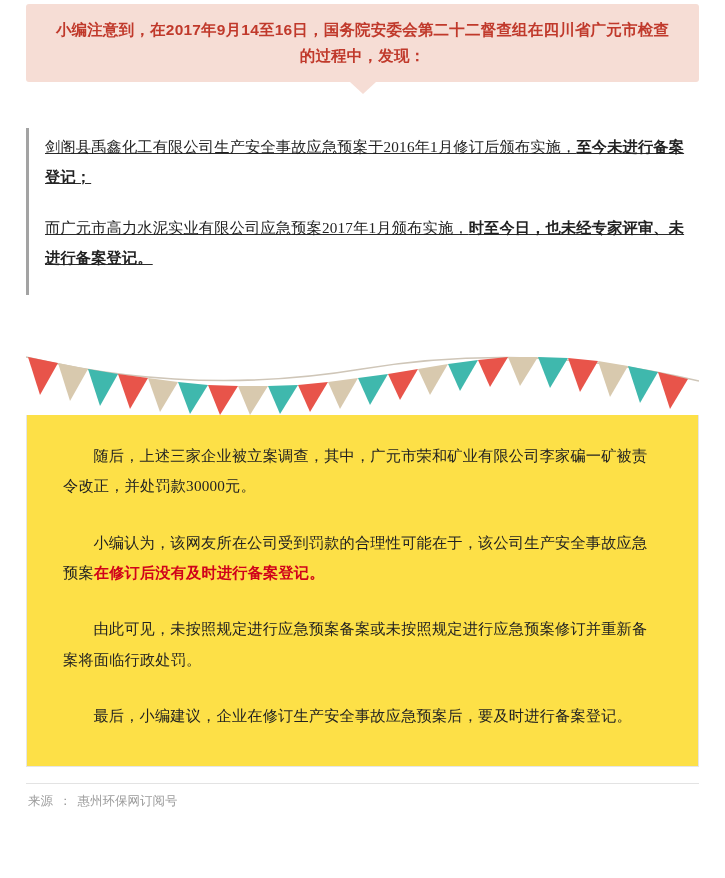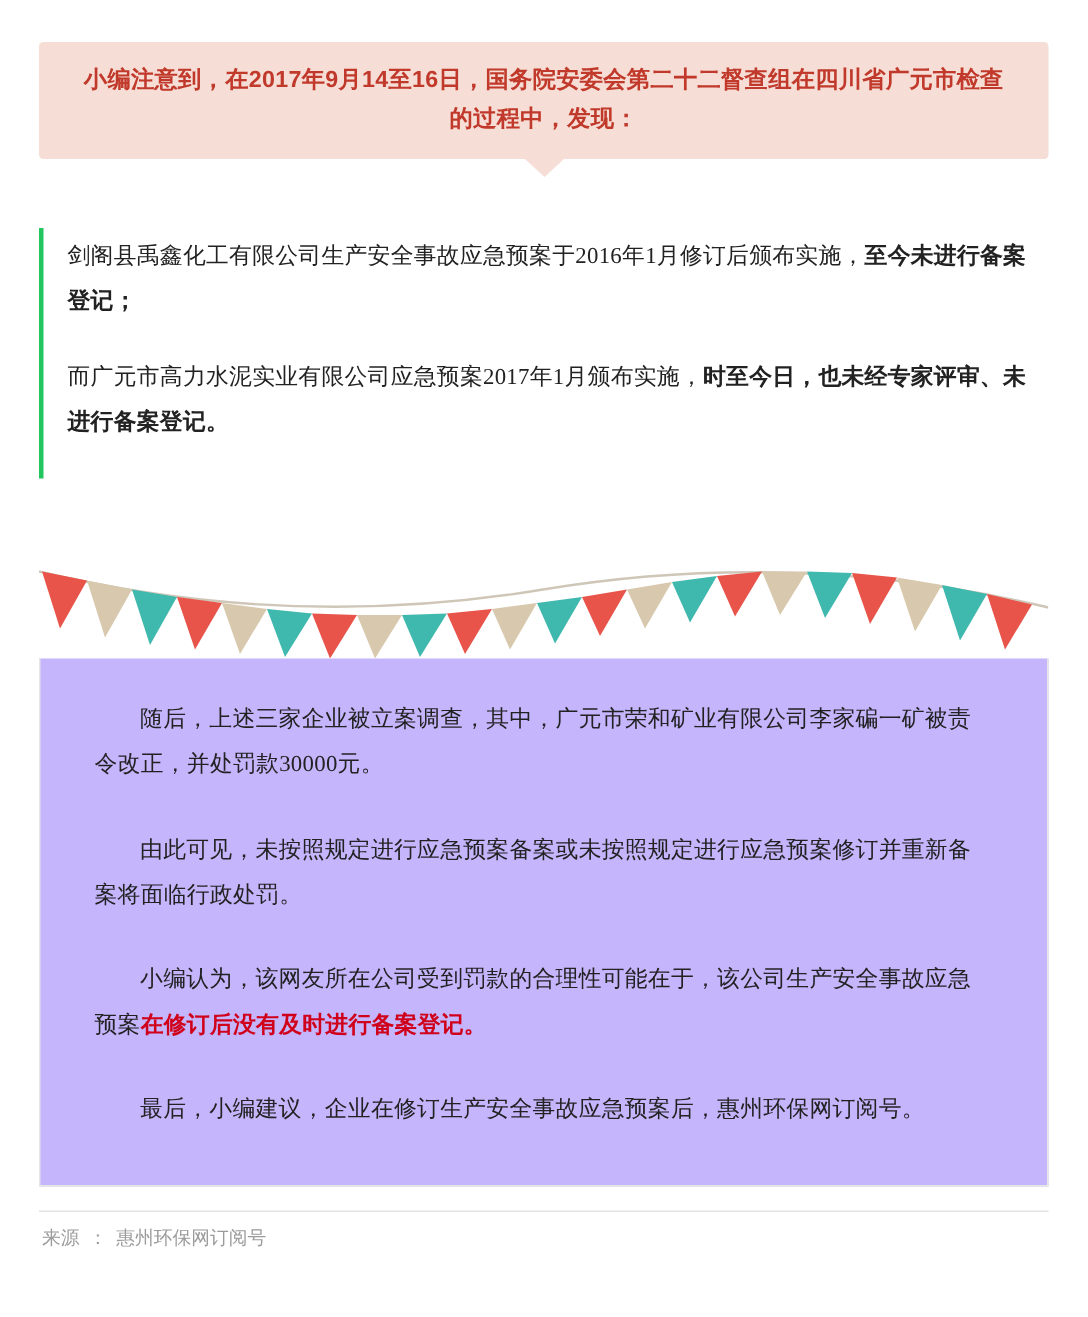--- a/index.html
+++ b/index.html
@@ -19,21 +19,21 @@
     width: 725px;
     min-height: 878px;
     position: relative;
     box-sizing: border-box;
     padding: 0;
     background: #ffffff;
   }
 
   
   .banner-wrap {
-    margin: 28px 26px 0 26px;
+    margin: 4px 26px 0 26px;
     position: relative;
   }
   .banner {
     background: #f6ddd5;
     border-radius: 3px;
     padding: 13px 26px 14px 26px;
     text-align: center;
   }
   .banner-text {
     color: #c0392b;
@@ -48,22 +48,23 @@
     height: 0;
     border-left: 13px solid transparent;
     border-right: 13px solid transparent;
     border-top: 12px solid #f6ddd5;
     margin: 0 auto;
   }
 
   
   .block-top {
     margin: 34px 26px 0 26px;
-    border-left: 3px solid #22c55e;
+    border-left: 3px solid #a3a3a3;
     padding: 4px 0 4px 16px;
+    text-decoration: underline;
   }
   .block-top p {
     margin: 0 0 22px 0;
     font-size: 15.2px;
     line-height: 1.95;
     color: #222;
     letter-spacing: 0.2px;
   }
   .block-top p:last-child { margin-bottom: 18px; }
   .bold { font-weight: bold; }
@@ -73,21 +74,21 @@
     margin: 56px 26px 0 26px;
     height: 64px;
     position: relative;
     overflow: hidden;
   }
   .bunting-svg { display: block; }
 
   
   .card {
     margin: 0 26px 0 26px;
-    background: #c4b5fd;
+    background: #fde047;
     border: 1px solid #e6e6e6;
     border-top: none;
     box-sizing: border-box;
     padding: 26px 36px 34px 36px;
   }
   .card p {
     margin: 0 0 26px 0;
     font-size: 15.2px;
     line-height: 2.0;
     text-indent: 2em;
@@ -160,27 +161,27 @@
         <polygon points="632,21 662,28 644,58" fill="#e8544a"></polygon>
       </g>
     </svg>
   </div>
 
   <div class="card">
     <p>
       <span>随后，上述三家企业被立案调查，其中，广元市荣和矿业有限公司李家碥一矿被责令改正，并处罚款30000元。</span>
     </p>
     <p>
+      <span>小编认为，该网友所在公司受到罚款的合理性可能在于，该公司生产安全事故应急预案</span><span class="hl">在修订后没有及时进行备案登记。</span>
+    </p>
+    <p>
       <span>由此可见，未按照规定进行应急预案备案或未按照规定进行应急预案修订并重新备案将面临行政处罚。</span>
     </p>
     <p>
-      <span>小编认为，该网友所在公司受到罚款的合理性可能在于，该公司生产安全事故应急预案</span><span class="hl">在修订后没有及时进行备案登记。</span>
-    </p>
-    <p>
-      <span>最后，小编建议，企业在修订生产安全事故应急预案后，惠州环保网订阅号。</span>
+      <span>最后，小编建议，企业在修订生产安全事故应急预案后，要及时进行备案登记。</span>
     </p>
   </div>
 
   <div class="footer">
     <span>来源</span><span class="sep">：</span><span>惠州环保网订阅号</span>
   </div>
 
 </div>
 
 </body></html>

